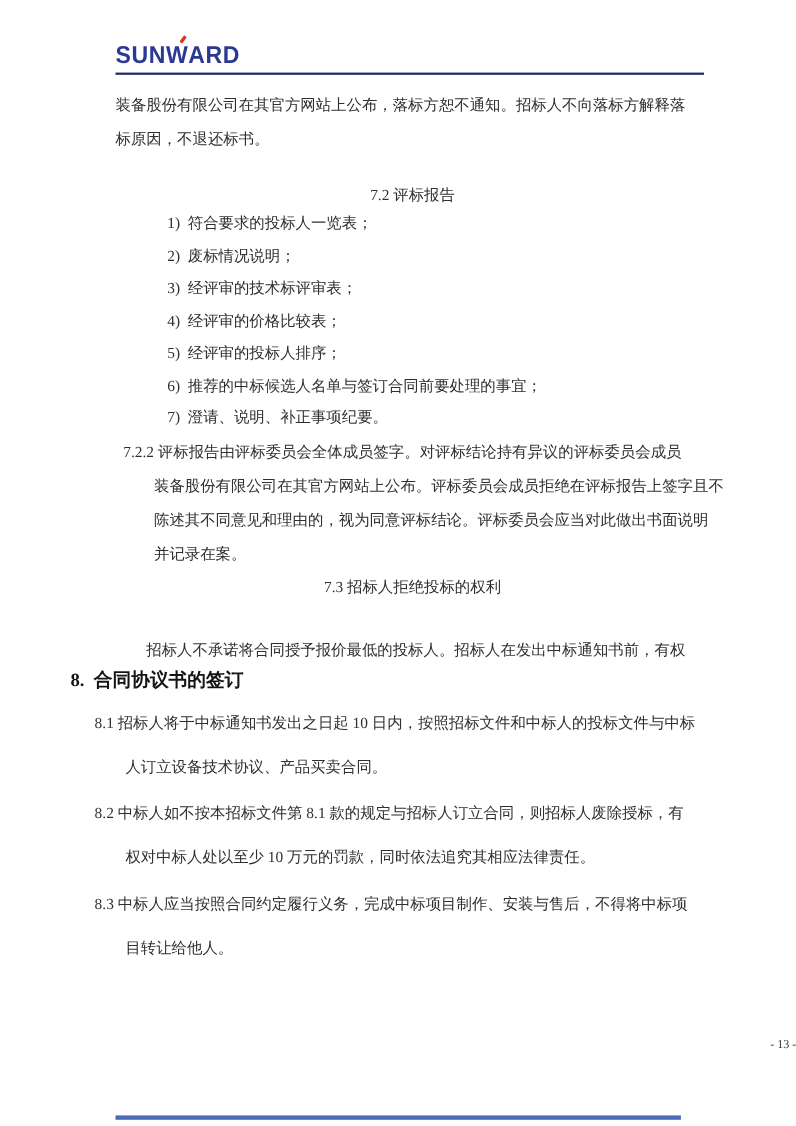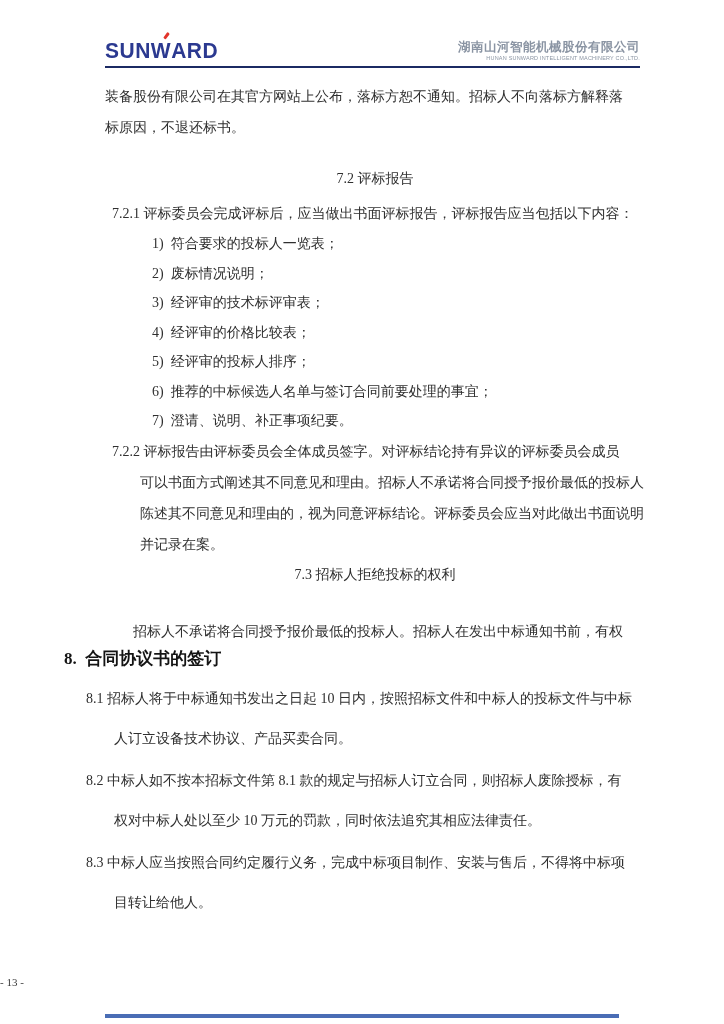--- a/index.html
+++ b/index.html
@@ -97,76 +97,68 @@
   .para.sec8 { margin-left: 22px; }
   .para.sec8 .line { line-height: 40px; font-family: Liberation Serif, serif; }
   .para.p81 { margin-top: 8px; }
   .para.p82 { margin-top: 2px; }
   .para.p83 { margin-top: 2px; }
   
   .pageno {
     position: absolute;
     top: 944px;
     left: 0;
-    right: 13px;
-    text-align: left;
+    right: 0;
+    text-align: right;
     font-size: 11px;
     color: #3a3a3a;
     font-family: "Liberation Serif", "DejaVu Serif", serif;
-    margin-top: 32px;
   }
   .footer-rule {
     position: absolute;
     top: 1014px;
     left: 105px;
     width: 514px;
     height: 4px;
     background: var(--footer_line, #4a6db5);
   }
 </style>
 </head>
 <body>
 
 <div class="page">
 
   <header class="letterhead">
     <div class="logo"><span>SUN</span><span class="w-accent">W</span><span>ARD</span></div>
-    <div class="company">
-      <div class="cn">湖南山河智能机械股份有限公司</div>
-      <div class="en">HUNAN SUNWARD INTELLIGENT MACHINERY CO.,LTD.</div>
-    </div>
   </header>
   <div class="header-rule"></div>
 
   <main>
 
     <div class="para intro">
         <div class="line">装备股份有限公司在其官方网站上公布，落标方恕不通知。招标人不向落标方解释落</div>
         <div class="line">标原因，不退还标书。</div>
       </div>
 
     <h3 class="h7 h72">7.2 评标报告</h3>
 
-    <div class="para clause hang">
-        <div class="line">7.2.1 评标委员会完成评标后，应当做出书面评标报告，评标报告应当包括以下内容：</div>
-      </div>
 
     <div class="list">
         <div class="line">1)  符合要求的投标人一览表；</div>
         <div class="line">2)  废标情况说明；</div>
         <div class="line">3)  经评审的技术标评审表；</div>
         <div class="line">4)  经评审的价格比较表；</div>
         <div class="line">5)  经评审的投标人排序；</div>
         <div class="line">6)  推荐的中标候选人名单与签订合同前要处理的事宜；</div>
         <div class="line">7)  澄请、说明、补正事项纪要。</div>
       </div>
 
     <div class="para clause c722 hang">
         <div class="line">7.2.2 评标报告由评标委员会全体成员签字。对评标结论持有异议的评标委员会成员</div>
-        <div class="line">可以书面方式阐述其不同意见和理由。招标人不承诺将合同授予报价最低的投标人</div>
+        <div class="line">装备股份有限公司在其官方网站上公布。评标委员会成员拒绝在评标报告上签字且不</div>
         <div class="line">陈述其不同意见和理由的，视为同意评标结论。评标委员会应当对此做出书面说明</div>
         <div class="line">并记录在案。</div>
       </div>
 
     <h3 class="h7 h73">7.3 招标人拒绝投标的权利</h3>
 
     <div class="para body73 first-indent">
         <div class="line">招标人不承诺将合同授予报价最低的投标人。招标人在发出中标通知书前，有权</div>
       </div>
 

